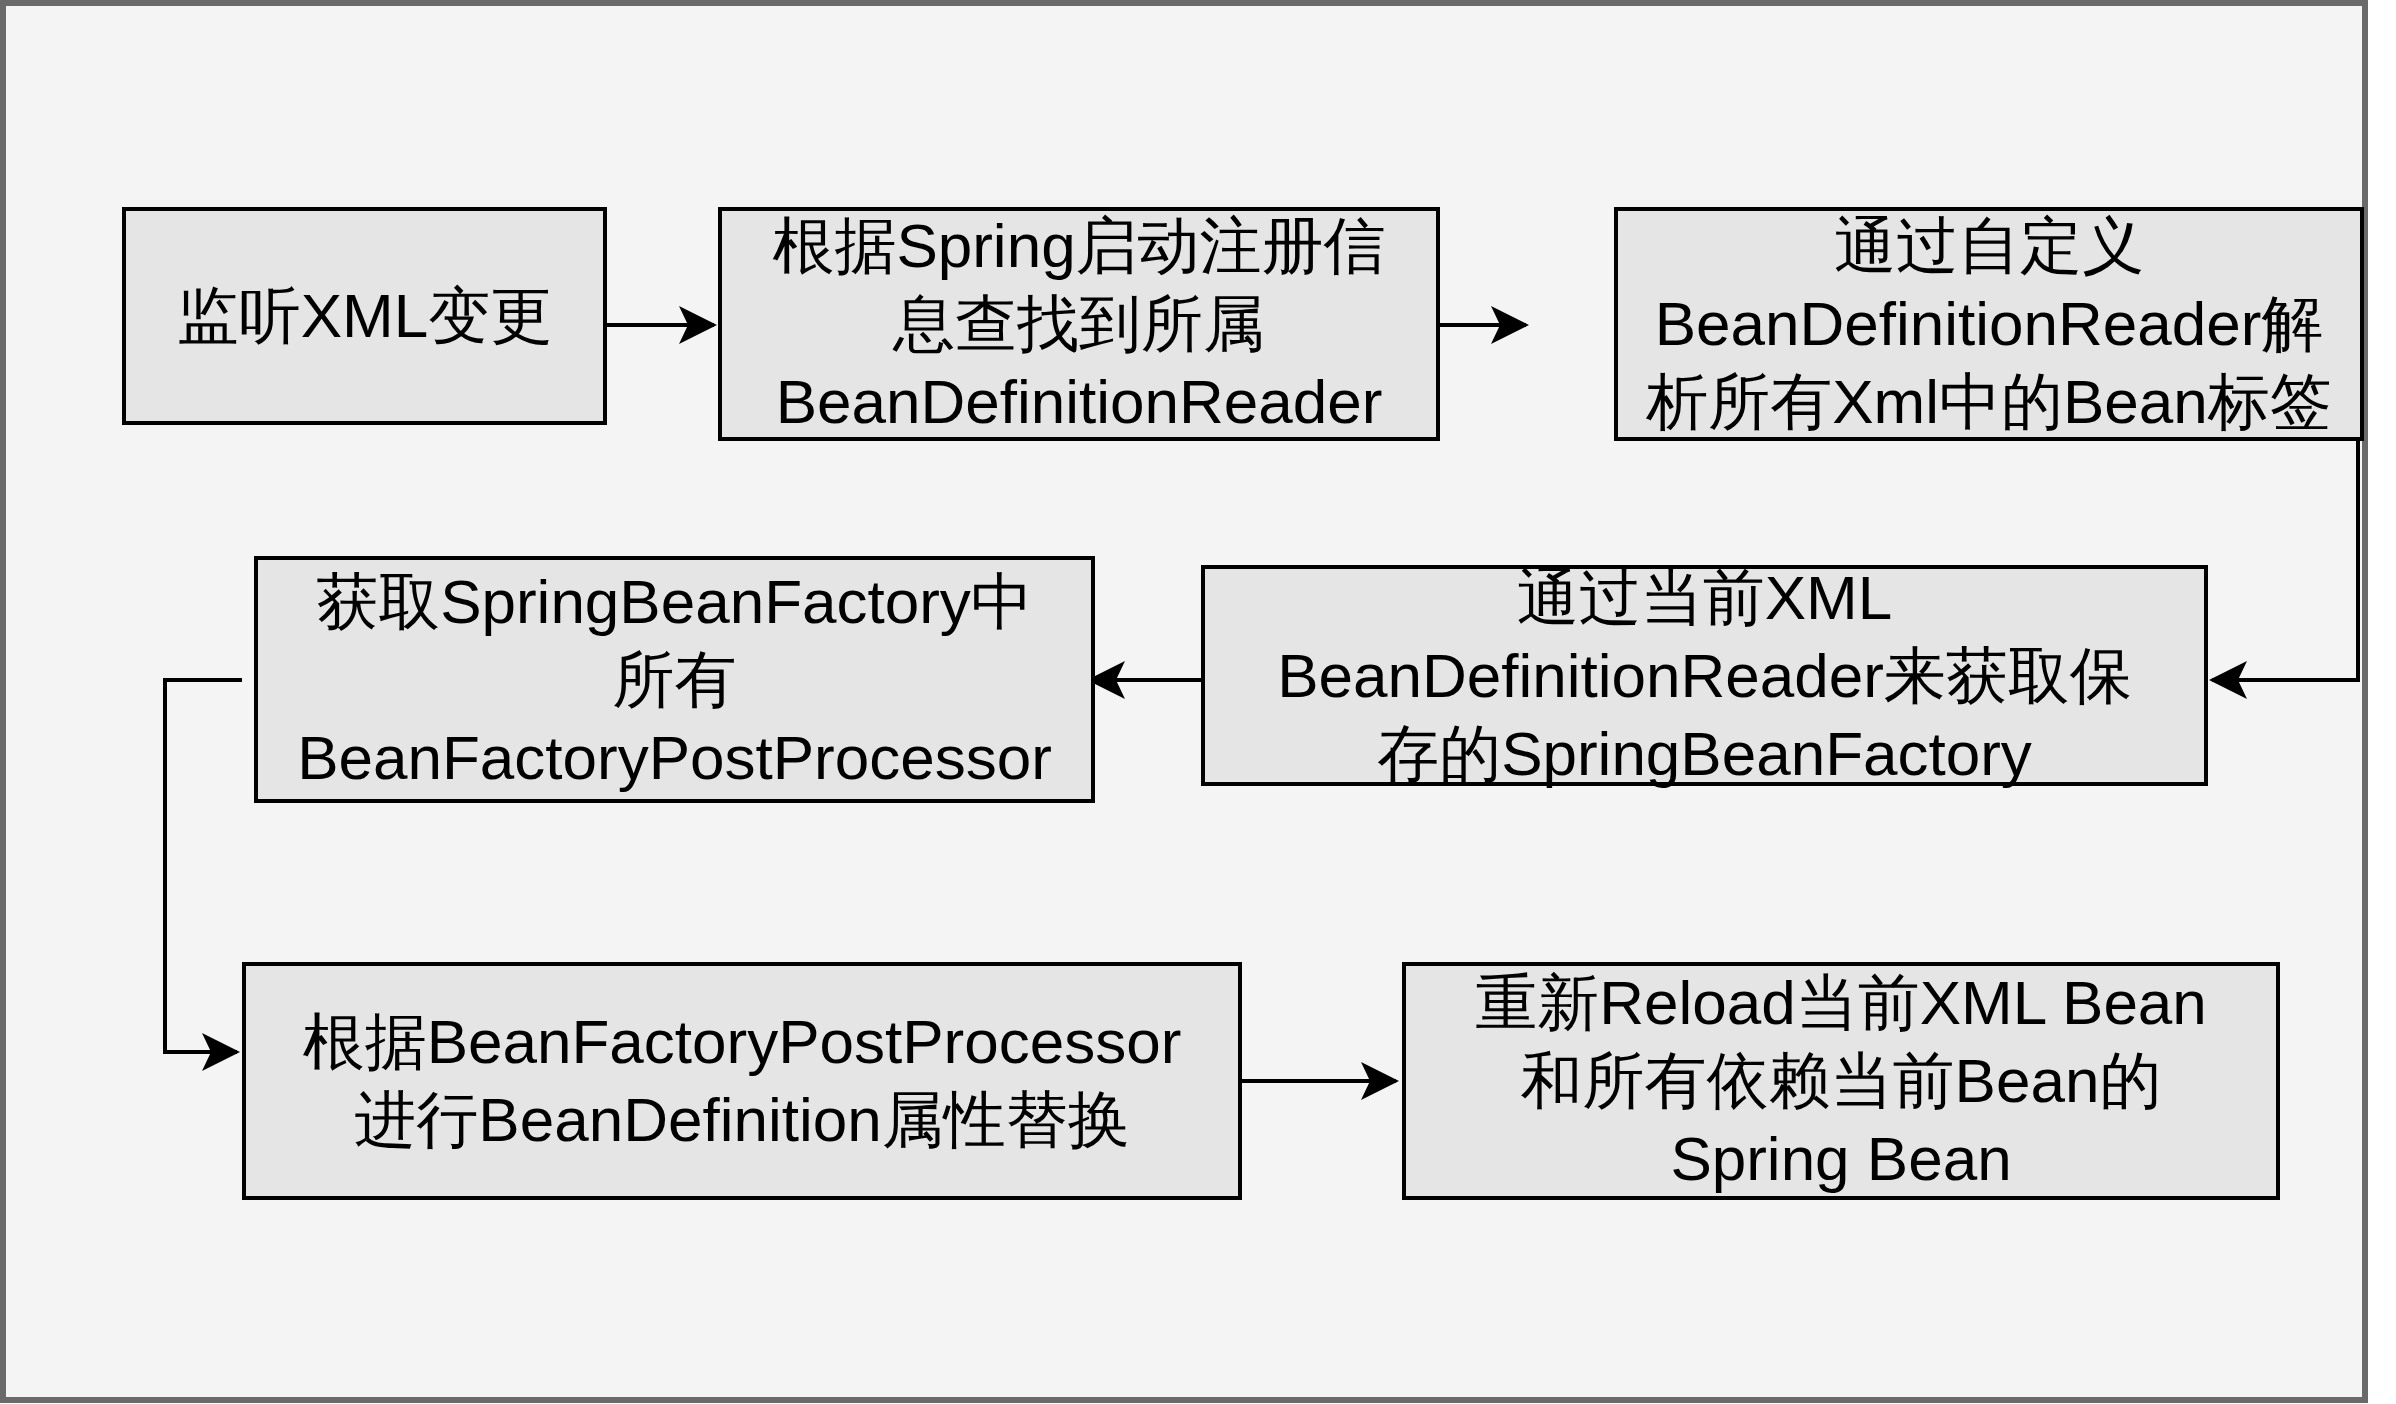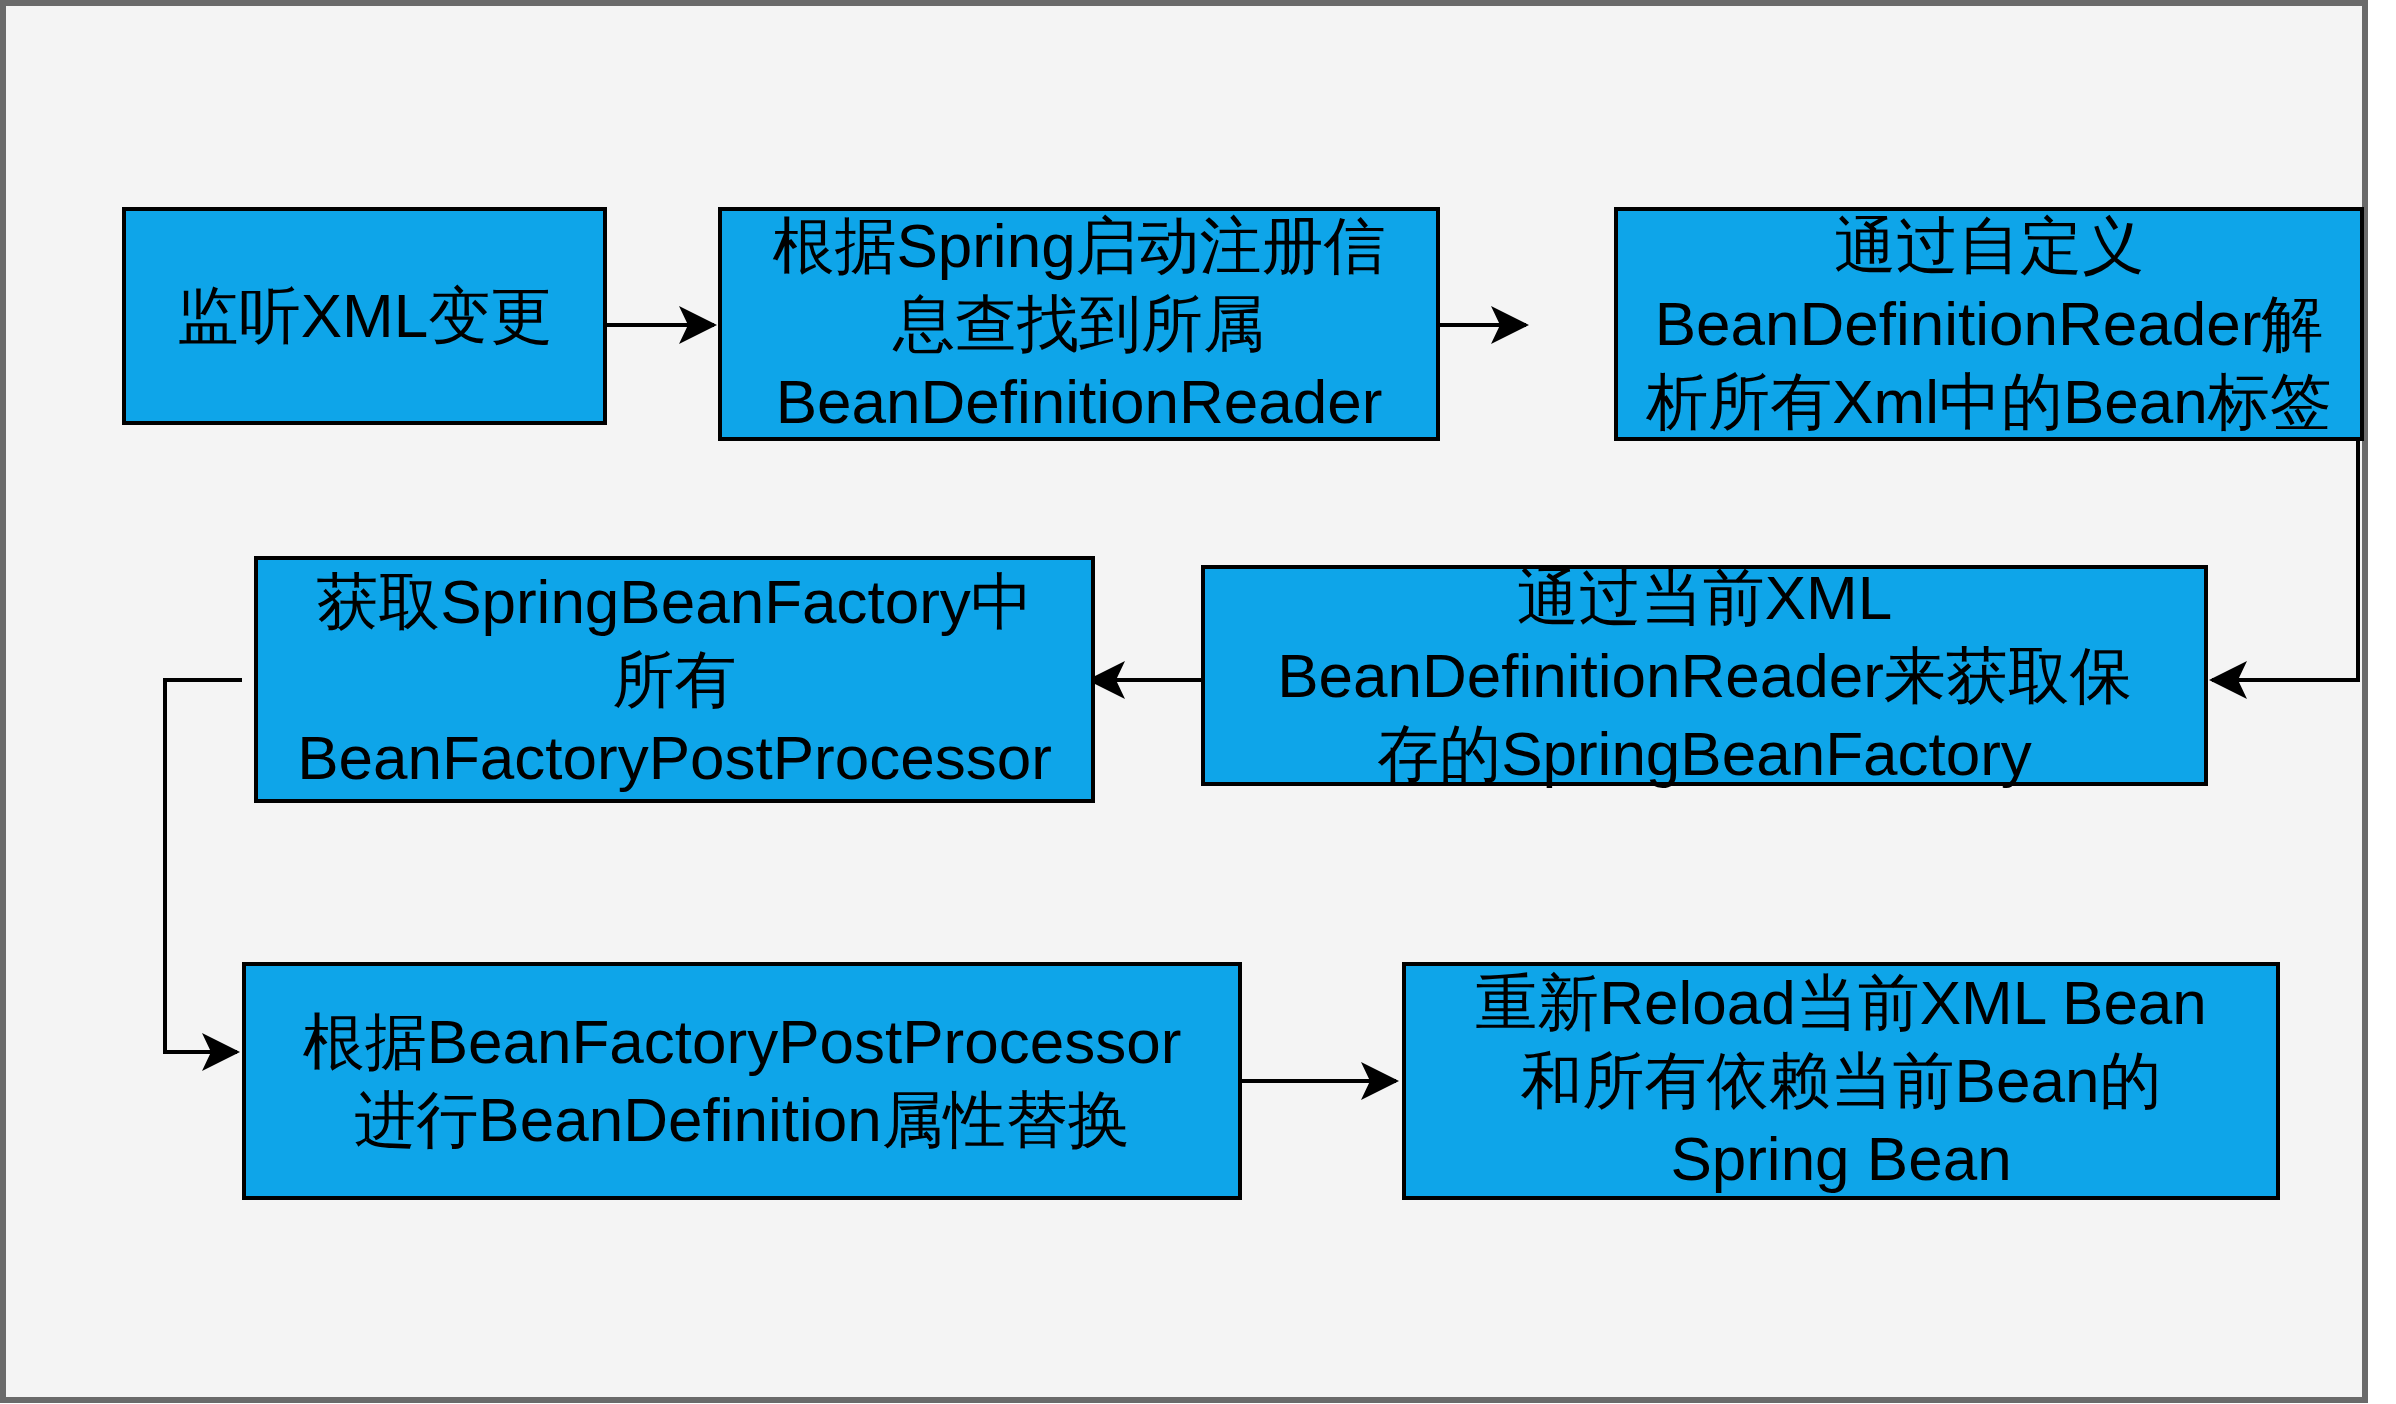--- a/index.html
+++ b/index.html
@@ -30,21 +30,21 @@
     left: 0;
     top: 0;
     width: 2396px;
     height: 1404px;
     pointer-events: none;
   }
   .node {
     position: absolute;
     box-sizing: border-box;
     border: 4px solid #000000;
-    background: #0ea5e9;
+    background: #e5e5e5;
     display: flex;
     align-items: center;
     justify-content: center;
     text-align: center;
   }
   .node-label {
     white-space: pre-line;
     font-size: 62px;
     line-height: 78px;
     color: #000000;

